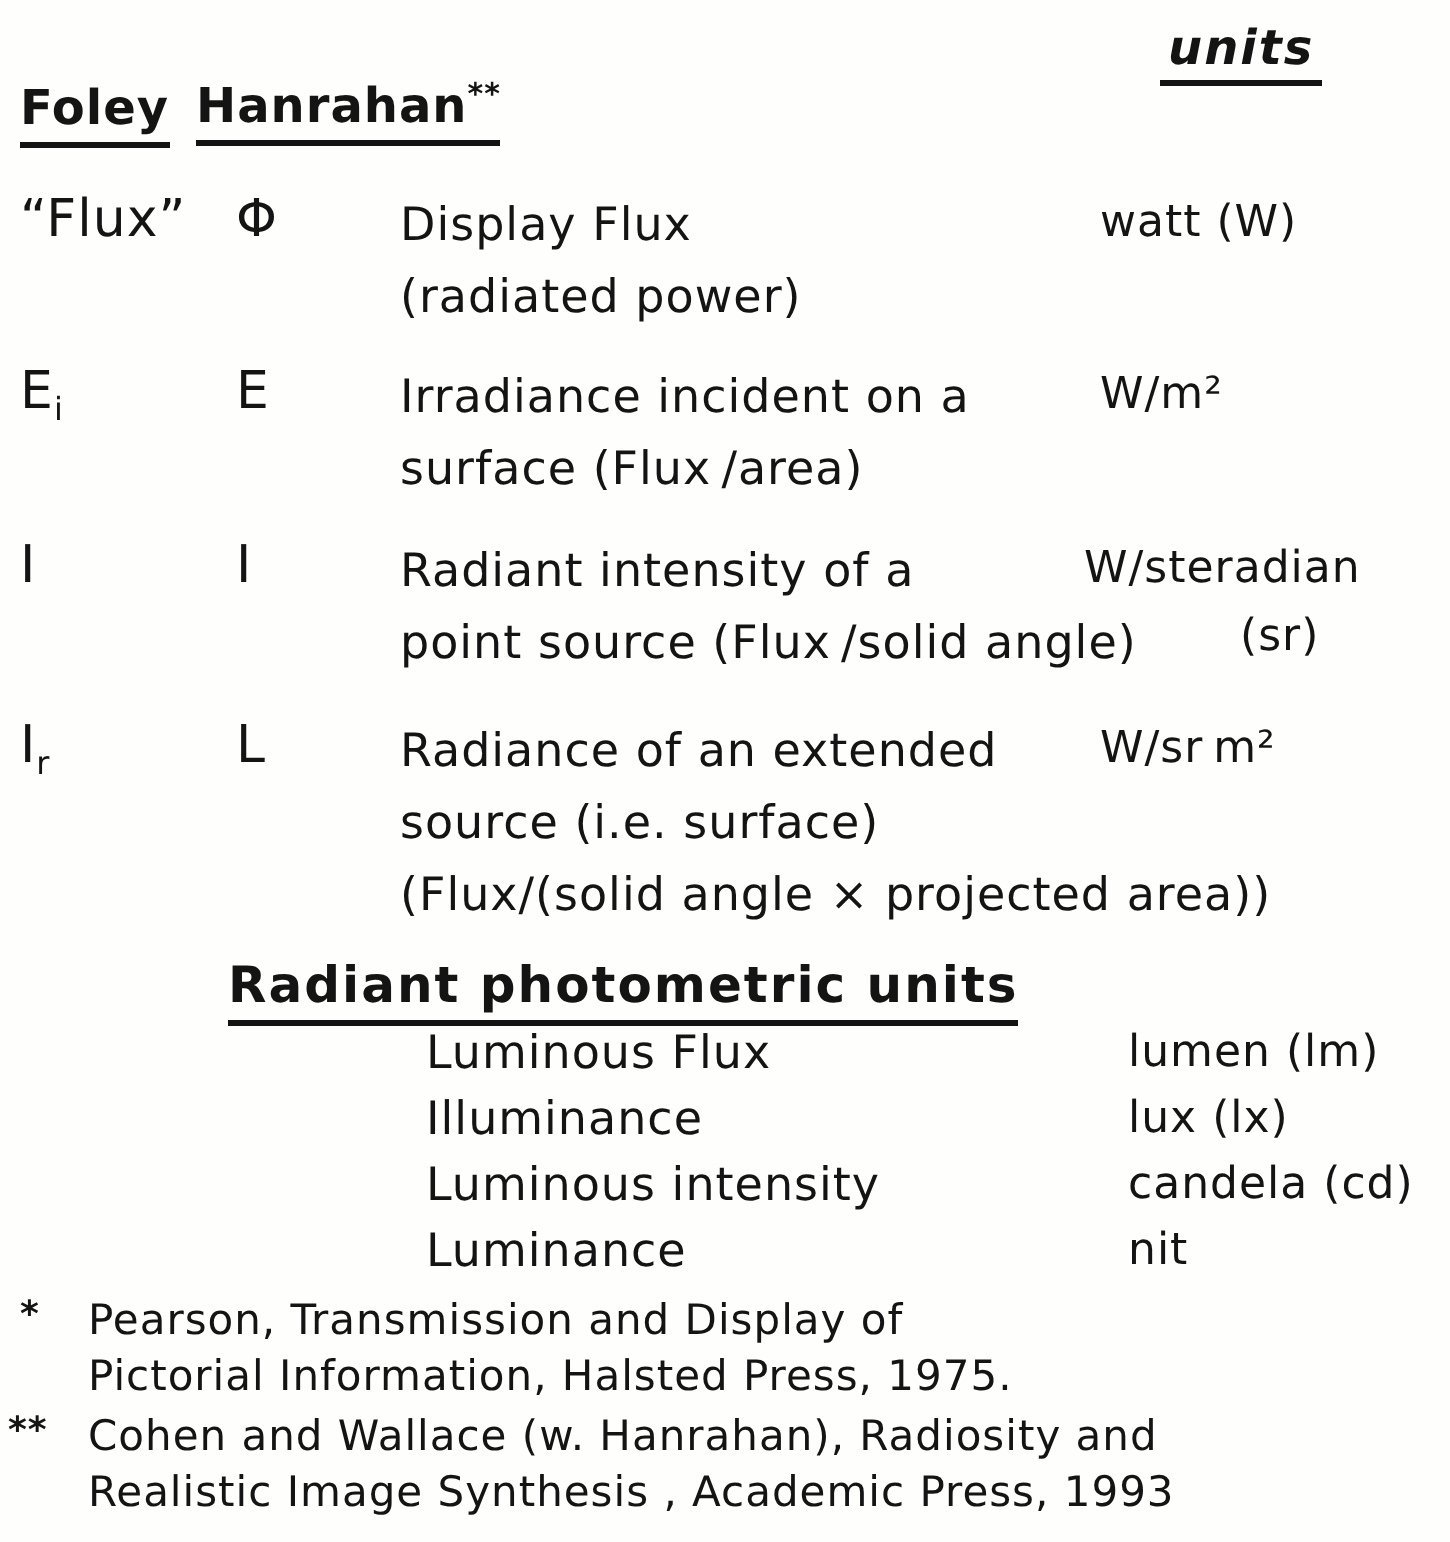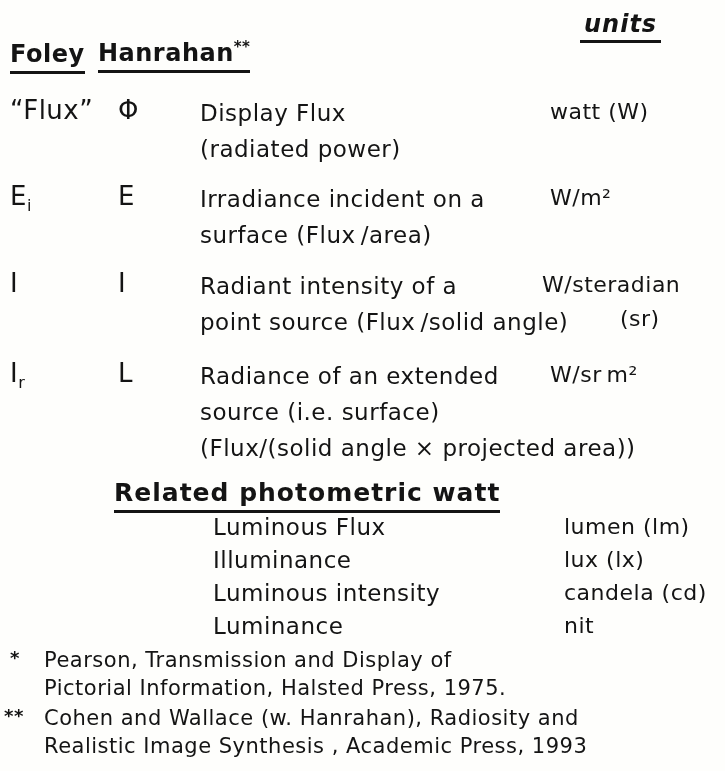--- a/index.html
+++ b/index.html
@@ -128,21 +128,21 @@
     <div class="c-desc">
       <div>Radiance of an extended</div>
       <div>source (i.e. surface)</div>
       <div>(Flux/(solid angle × projected area))</div>
     </div>
     <div class="c-unit">
       <div>W/sr m²</div>
     </div>
   </div>
 
-  <div class="abs phot-title">Related photometric watt</div>
+  <div class="abs phot-title">Radiant photometric units</div>
 
   <div class="abs phot-list">
     <div class="phot-item">
       <span class="phot-label">Luminous Flux</span>
       <span class="phot-unit">lumen (lm)</span>
     </div>
     <div class="phot-item">
       <span class="phot-label">Illuminance</span>
       <span class="phot-unit">lux (lx)</span>
     </div>

